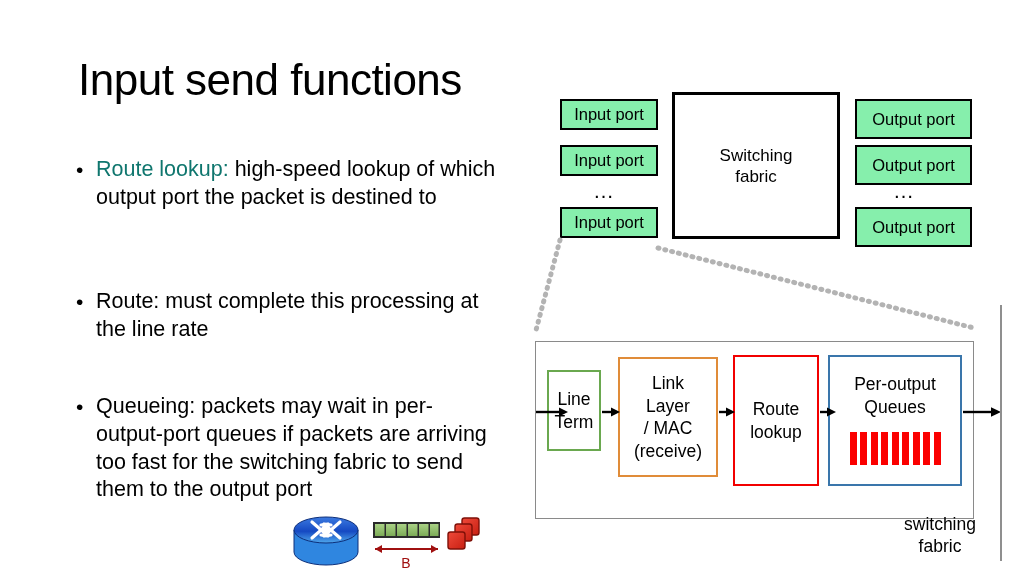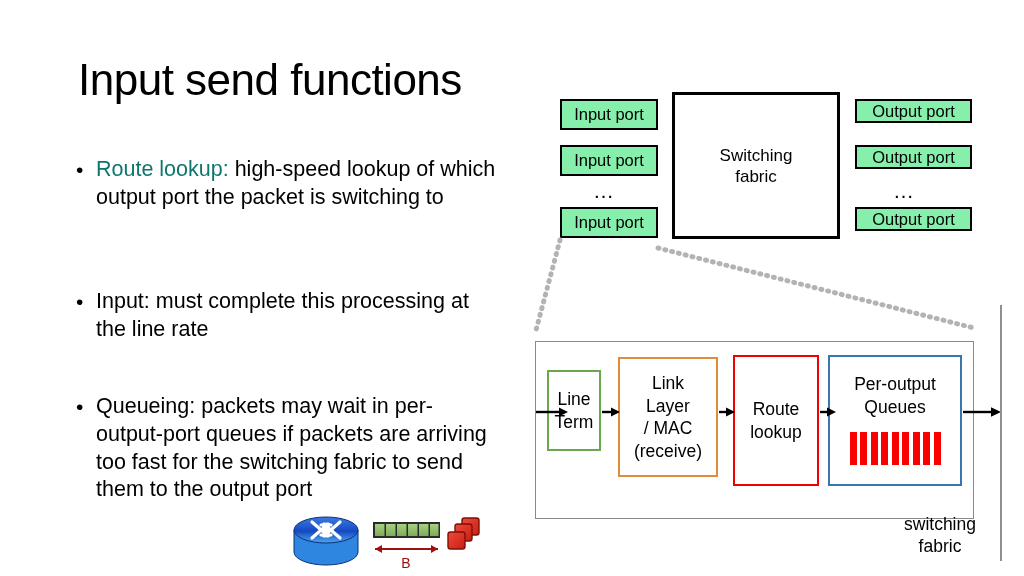--- a/index.html
+++ b/index.html
@@ -78,21 +78,21 @@
     box-sizing: border-box;
     font-size: 16.5px;
     line-height: 1;
     display: flex;
     align-items: center;
     justify-content: center;
     color: #000;
     white-space: nowrap;
   }
   .in-port { left: 10px; width: 98px; height: 31px; }
-  .out-port { left: 305px; width: 117px; height: 24px; }
+  .out-port { left: 305px; width: 117px; height: 40px; }
   .row-a { top: 11px; }
   .row-b { top: 57px; }
   .row-c { top: 119px; }
 
   .ellipsis {
     position: absolute;
     font-size: 21px;
     letter-spacing: 2px;
     line-height: 1;
     color: #000;
@@ -203,26 +203,26 @@
     color: #000;
   }
 </style>
 </head>
 <body>
 
 <div id="slide-title">Input send functions</div>
 
 <div class="bullet" id="bullet-1">
   <span class="dot">•</span>
-  <span class="btext"><span class="lead-red" style="color: #0f766e;">Route lookup:</span><span> high-speed lookup of which output port the packet is switching to</span></span>
+  <span class="btext"><span class="lead-red" style="color: #0f766e;">Route lookup:</span><span> high-speed lookup of which output port the packet is destined to</span></span>
 </div>
 
 <div class="bullet" id="bullet-2">
   <span class="dot">•</span>
-  <span class="btext">Input: must complete this processing at the line rate</span>
+  <span class="btext">Route: must complete this processing at the line rate</span>
 </div>
 
 <div class="bullet" id="bullet-3">
   <span class="dot">•</span>
   <span class="btext">Queueing: packets may wait in per-output-port queues if packets are arriving too fast for the switching fabric to send them to the output port</span>
 </div>
 
 <div id="clipart">
   <svg width="200" height="64" viewBox="0 0 200 64">
     <defs>

